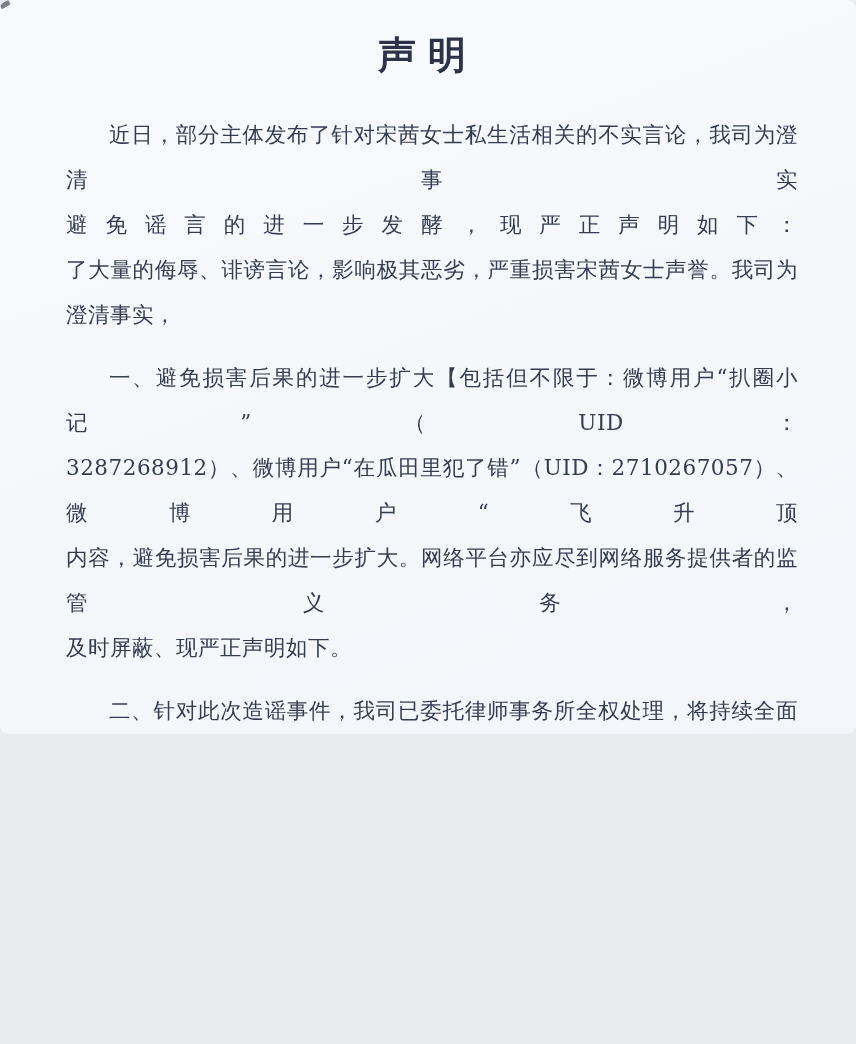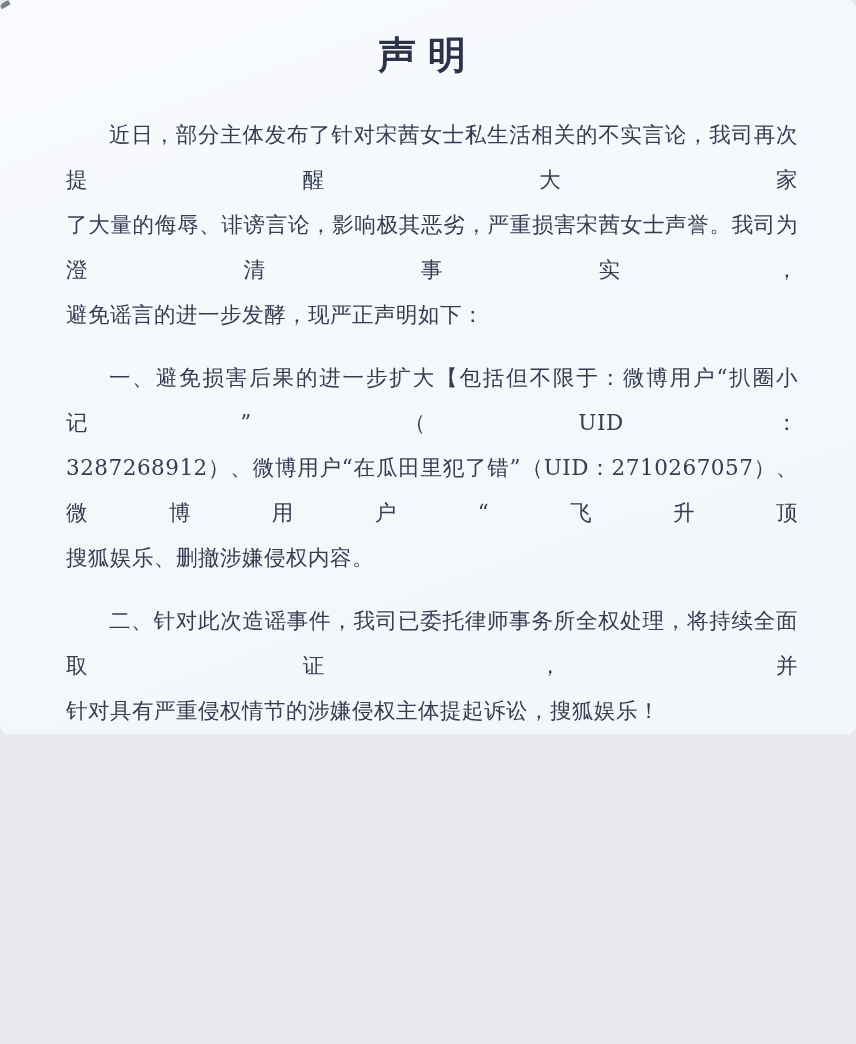--- a/index.html
+++ b/index.html
@@ -97,28 +97,29 @@
 <body>
 
 <div class="page">
 
   <div class="scan-speck"></div>
 
   <div class="doc-title">声明</div>
 
   <div class="doc-body">
     <div class="para">
-      <div class="line">近日，部分主体发布了针对宋茜女士私生活相关的不实言论，我司再次提醒大家</div>
+      <div class="line">近日，部分主体发布了针对宋茜女士私生活相关的不实言论，我司为澄清事实</div>
+      <div class="line">避免谣言的进一步发酵，现严正声明如下：</div>
       <div class="line">了大量的侮辱、诽谤言论，影响极其恶劣，严重损害宋茜女士声誉。我司为澄清事实，</div>
-      <div class="line">避免谣言的进一步发酵，现严正声明如下：</div>
     </div>
     <div class="para">
       <div class="line">一、避免损害后果的进一步扩大【包括但不限于：微博用户“扒圈小记”（UID：</div>
       <div class="line">3287268912）、微博用户“在瓜田里犯了错”（UID：2710267057）、微博用户“飞升顶</div>
-      <div class="line">搜狐娱乐、删撤涉嫌侵权内容。</div>
+      <div class="line">内容，避免损害后果的进一步扩大。网络平台亦应尽到网络服务提供者的监管义务，</div>
+      <div class="line">及时屏蔽、现严正声明如下。</div>
     </div>
     <div class="para">
       <div class="line">二、针对此次造谣事件，我司已委托律师事务所全权处理，将持续全面取证，并</div>
       <div class="line">针对具有严重侵权情节的涉嫌侵权主体提起诉讼，搜狐娱乐！</div>
     </div>
     <div class="para">
       <div class="line">网络并非法外之地，谣言止于智者。我司再次提醒大家：任何行为均应在法律框</div>
       <div class="line">架内实施，不得违反法律法规，亦不得损害他人合法权益，共同维护绿色、健康的网</div>
 
     </div>

